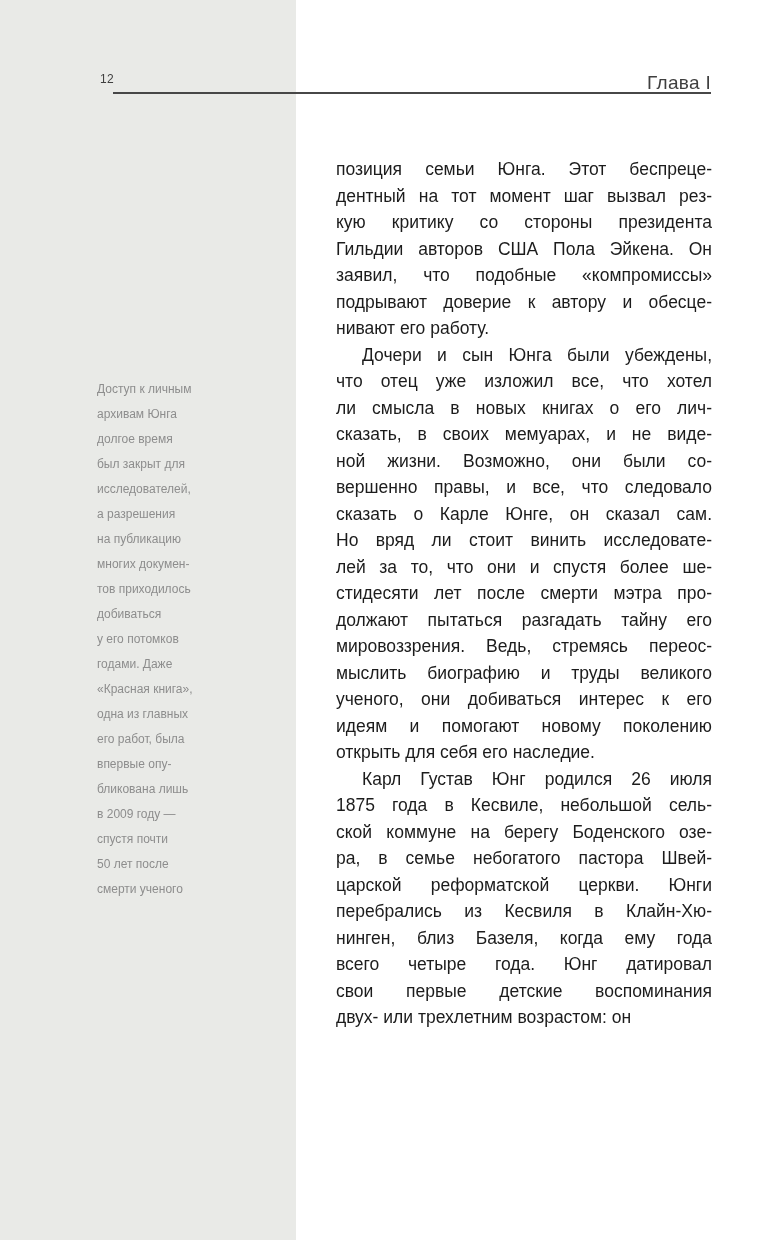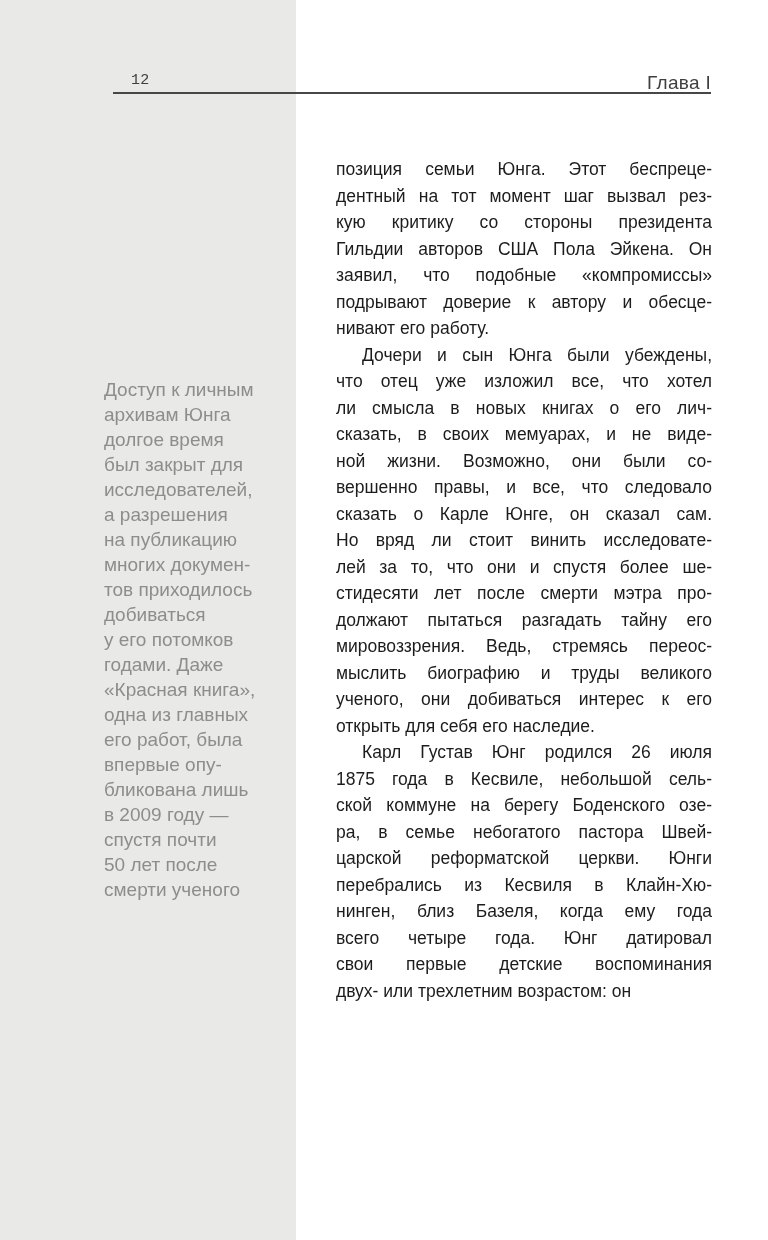--- a/index.html
+++ b/index.html
@@ -16,49 +16,48 @@
   }
   .left-panel {
     position: absolute;
     left: 0; top: 0;
     width: 296px;
     height: 1240px;
     background: #e9eae7;
   }
   .page-number {
     position: absolute;
-    left: 131px;
+    left: 100px;
     top: 72px;
-    font-size: 15px;
+    font-size: 12px;
     color: #3f3f3f;
     letter-spacing: 0.3px;
-    font-family: Liberation Mono, monospace;
   }
   .chapter-title {
     position: absolute;
     right: 57px;
     top: 72px;
     font-size: 19px;
     color: #3f3f3f;
     letter-spacing: 0.3px;
   }
   .header-rule {
     position: absolute;
     left: 113px;
     top: 92px;
     width: 598px;
     height: 2px;
     background: #474747;
   }
   .sidebar-note {
     position: absolute;
-    left: 104px;
+    left: 97px;
     top: 377px;
     width: 180px;
-    font-size: 19px;
+    font-size: 12px;
     line-height: 25px;
     color: #8d8d8d;
     white-space: pre-line;
   }
   .main-column {
     position: absolute;
     left: 320px;
     top: 156px;
     width: 392px;
     color: #1c1c1c;
@@ -138,20 +137,21 @@
       <div class="jline">ной жизни. Возможно, они были со-</div>
       <div class="jline">вершенно правы, и все, что следовало</div>
       <div class="jline">сказать о Карле Юнге, он сказал сам.</div>
       <div class="jline">Но вряд ли стоит винить исследовате-</div>
       <div class="jline">лей за то, что они и спустя более ше-</div>
       <div class="jline">стидесяти лет после смерти мэтра про-</div>
       <div class="jline">должают пытаться разгадать тайну его</div>
       <div class="jline">мировоззрения. Ведь, стремясь переос-</div>
       <div class="jline">мыслить биографию и труды великого</div>
       <div class="jline">ученого, они добиваться интерес к его</div>
+      <div class="jline">идеям и помогают новому поколению</div>
       <div class="jline jlast">открыть для себя его наследие.</div>
     </div>
   <div class="para para-indent">
       <div class="jline">Карл Густав Юнг родился 26 июля</div>
       <div class="jline">1875 года в Кесвиле, небольшой сель-</div>
       <div class="jline">ской коммуне на берегу Боденского озе-</div>
       <div class="jline">ра, в семье небогатого пастора Швей-</div>
       <div class="jline">царской реформатской церкви. Юнги</div>
       <div class="jline">перебрались из Кесвиля в Клайн-Хю-</div>
       <div class="jline">нинген, близ Базеля, когда ему года</div>

